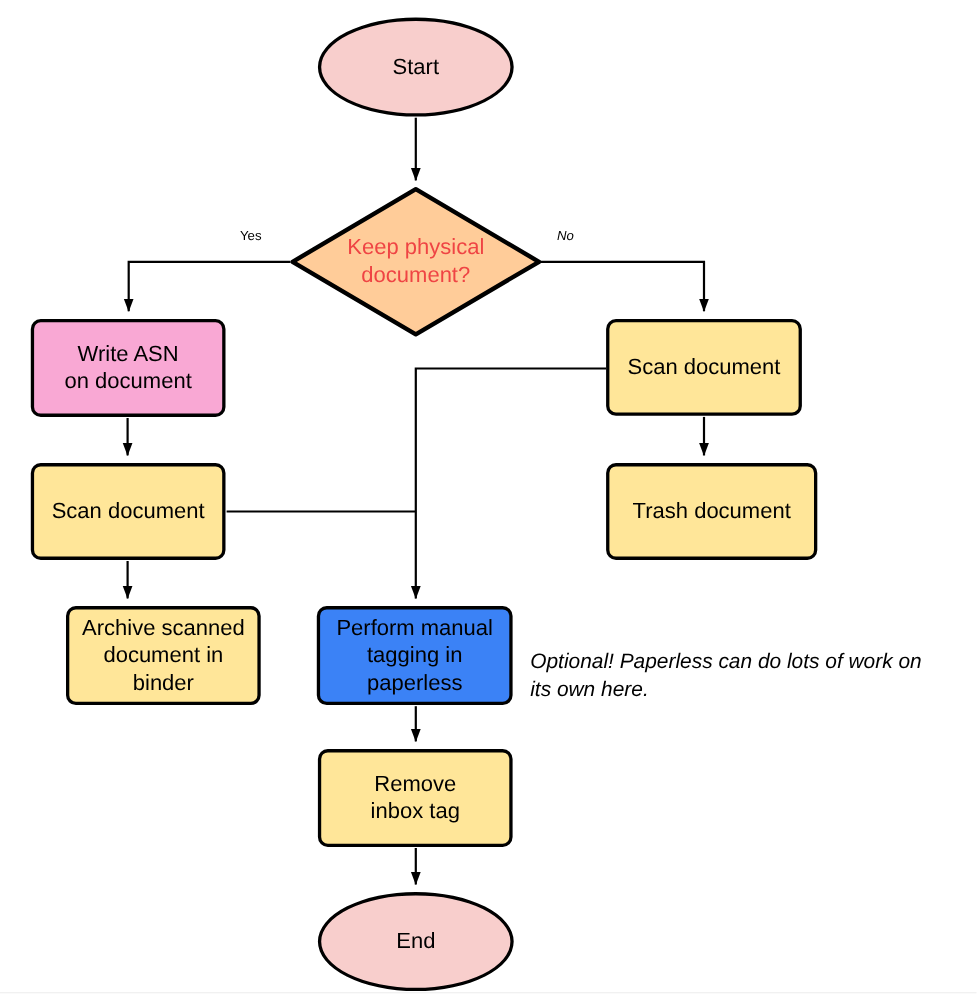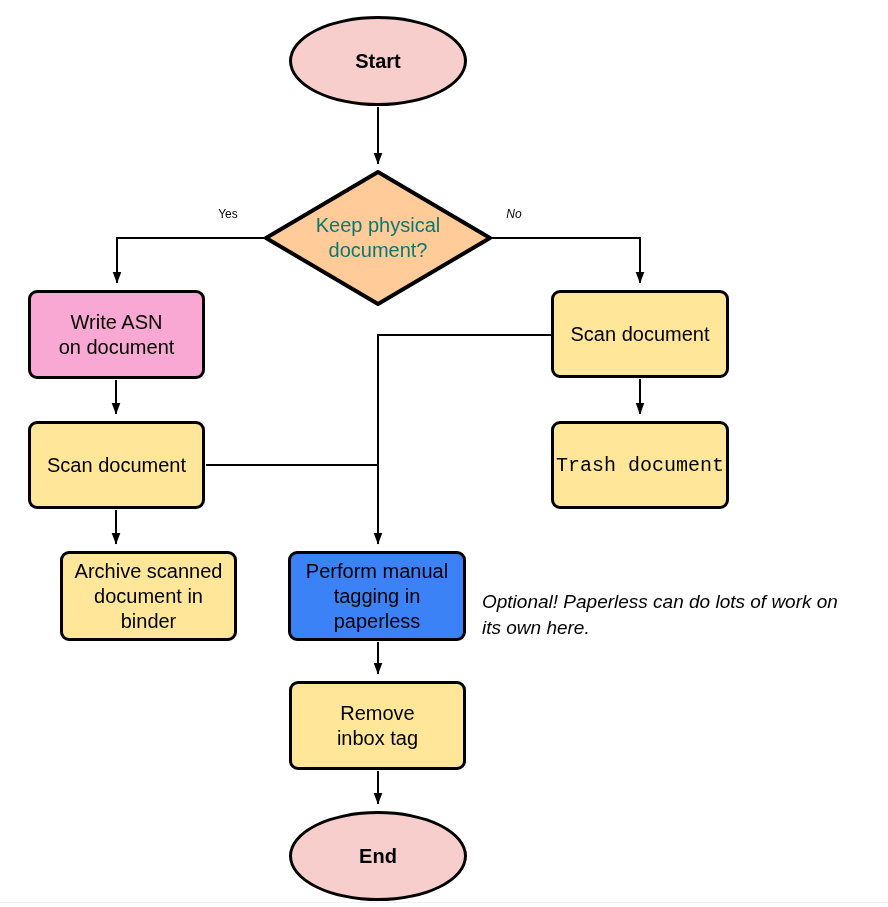--- a/index.html
+++ b/index.html
@@ -32,32 +32,31 @@
     color: #000000;
     font-size: 20px;
     line-height: 1.25;
     border: 3px solid #000000;
   }
   .node .lbl {
     white-space: pre-line;
   }
   .terminal {
     border-radius: 50%;
-    font-weight: bold;
   }
   .process {
     border-radius: 9px;
   }
   .diamond-label {
     position: absolute;
     display: flex;
     align-items: center;
     justify-content: center;
     text-align: center;
-    color: #0f766e;
+    color: #ef4444;
     font-size: 20px;
     line-height: 1.25;
     white-space: pre-line;
   }
   .edge-label {
     position: absolute;
     color: #000000;
     font-size: 12px;
     text-align: center;
   }
@@ -79,21 +78,21 @@
     width: 888px;
     height: 1px;
     background: #eeeeee;
   }
   
   .n-start        { left: 289px; top: 16px;  width: 178px; height: 90px; }
   .n-write-asn    { left: 28px;  top: 290px; width: 177px; height: 89px; }
   .n-scan-left    { left: 28px;  top: 421px; width: 177px; height: 88px; }
   .n-archive      { left: 28px;  top: 551px; width: 177px; height: 90px; }
   .n-scan-right   { left: 551px; top: 290px; width: 178px; height: 88px; }
-  .n-trash        { left: 551px; top: 421px; width: 178px; height: 88px; font-family: Liberation Mono, monospace; }
+  .n-trash        { left: 551px; top: 421px; width: 192px; height: 88px; }
   .n-tagging      { left: 288px; top: 551px; width: 178px; height: 90px; }
   .n-remove-inbox { left: 289px; top: 681px; width: 177px; height: 89px; }
   .n-end          { left: 289px; top: 811px; width: 178px; height: 90px; text-align: center; }
   .dl-decision    { left: 288px; top: 200px; width: 180px; height: 76px; }
   .el-yes         { left: 196px; top: 207px; width: 64px; }
   .el-no          { left: 484px; top: 207px; width: 60px; font-style: italic; }
 </style>
 </head>
 <body>
 

